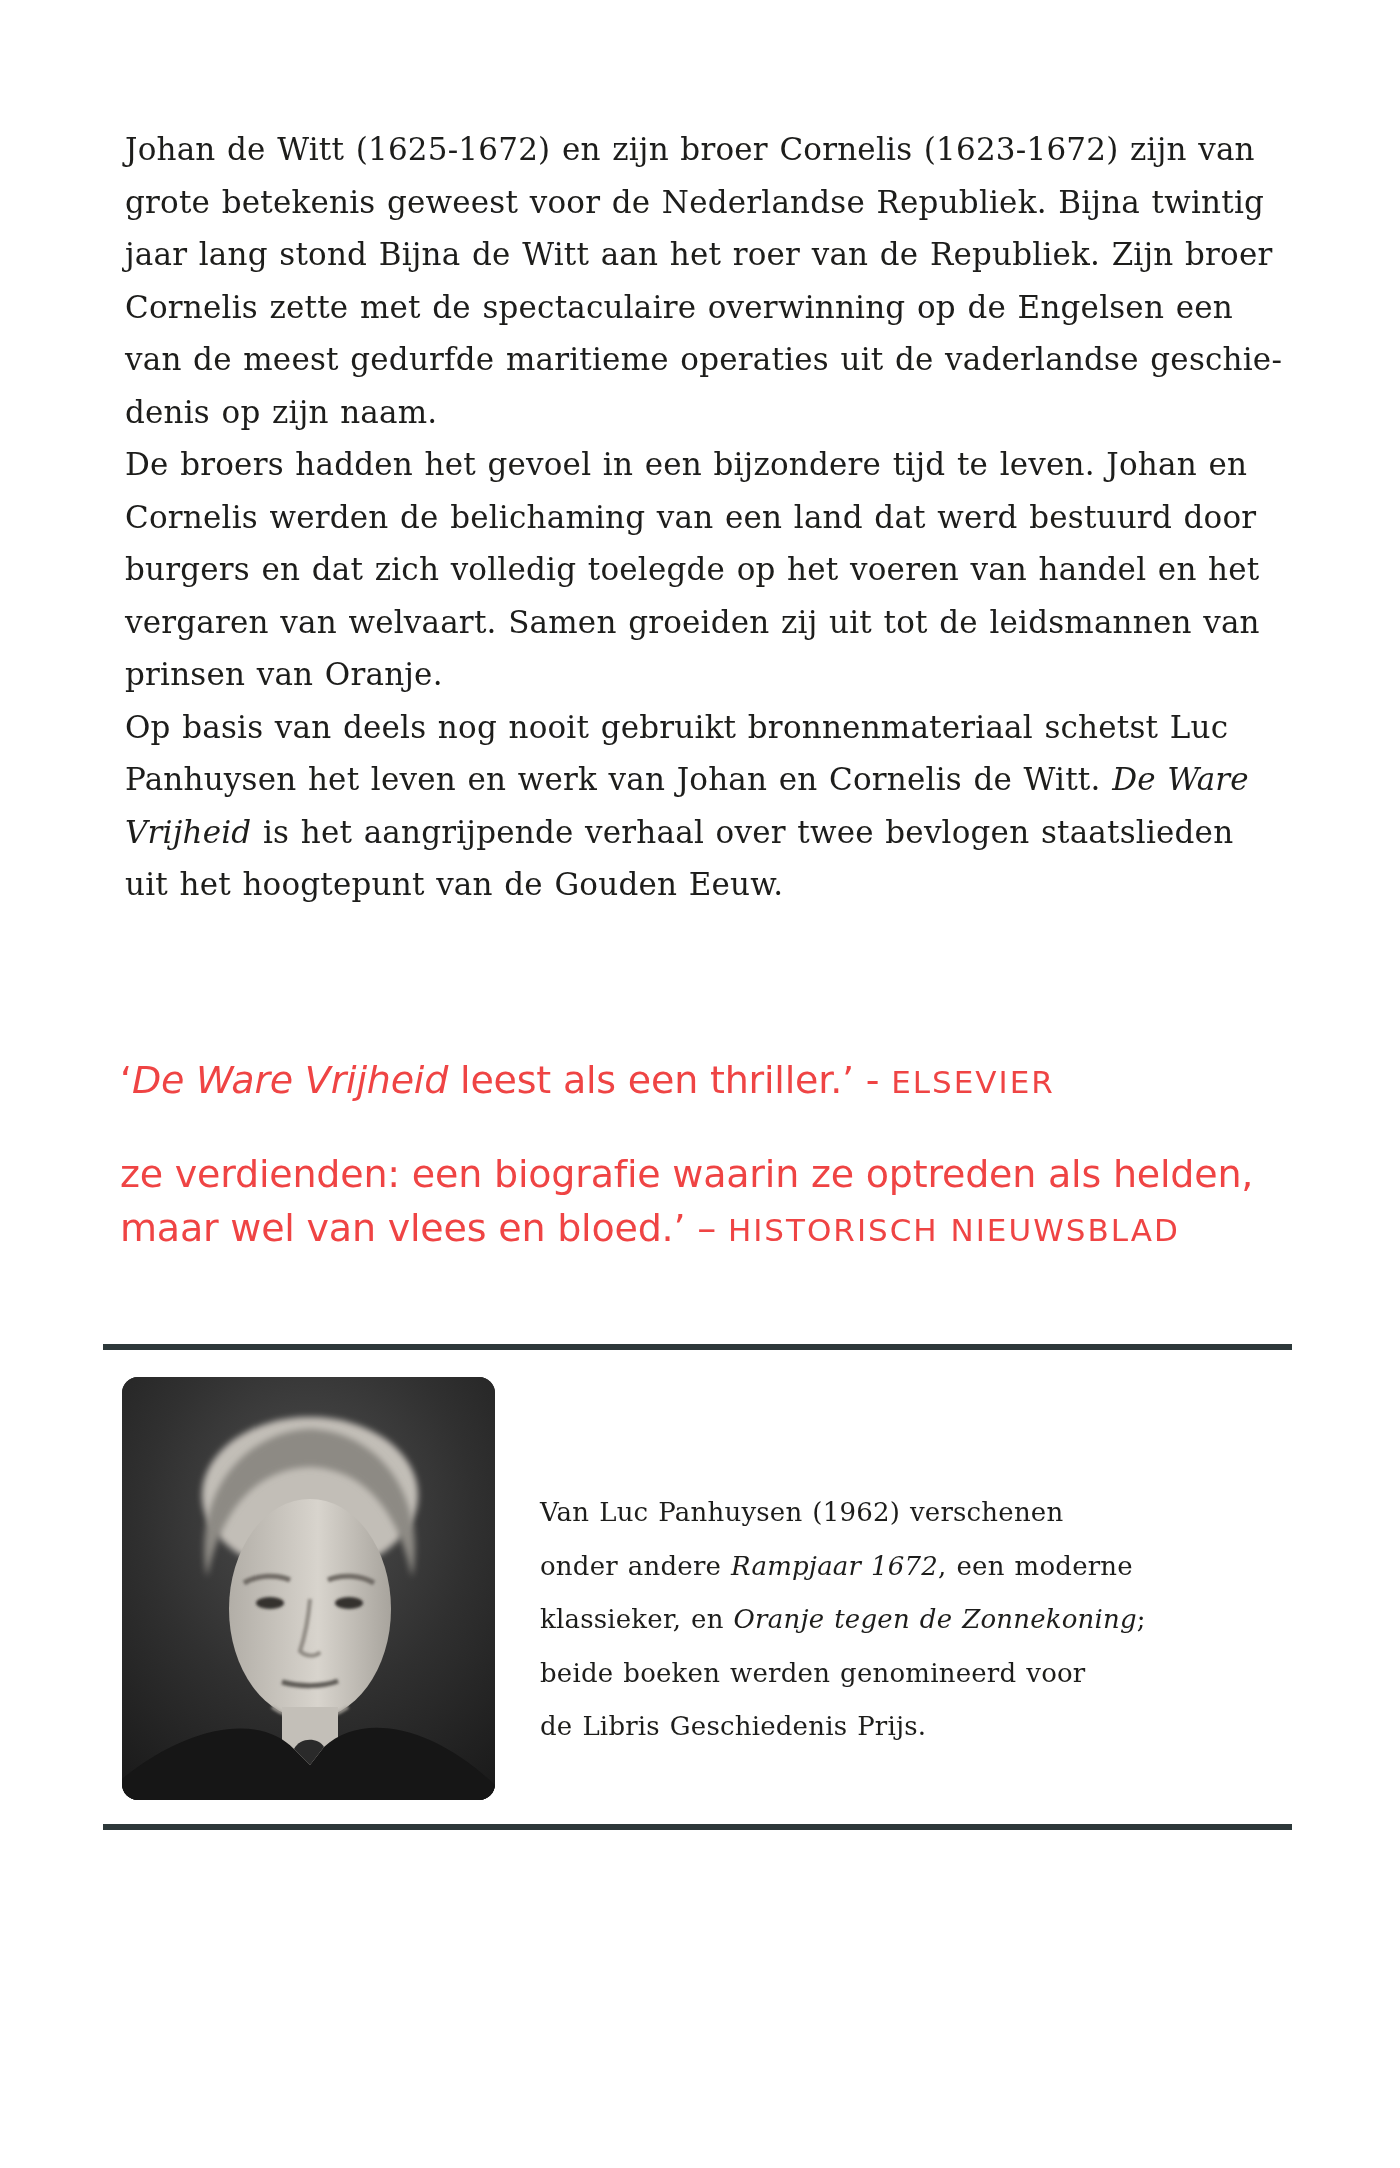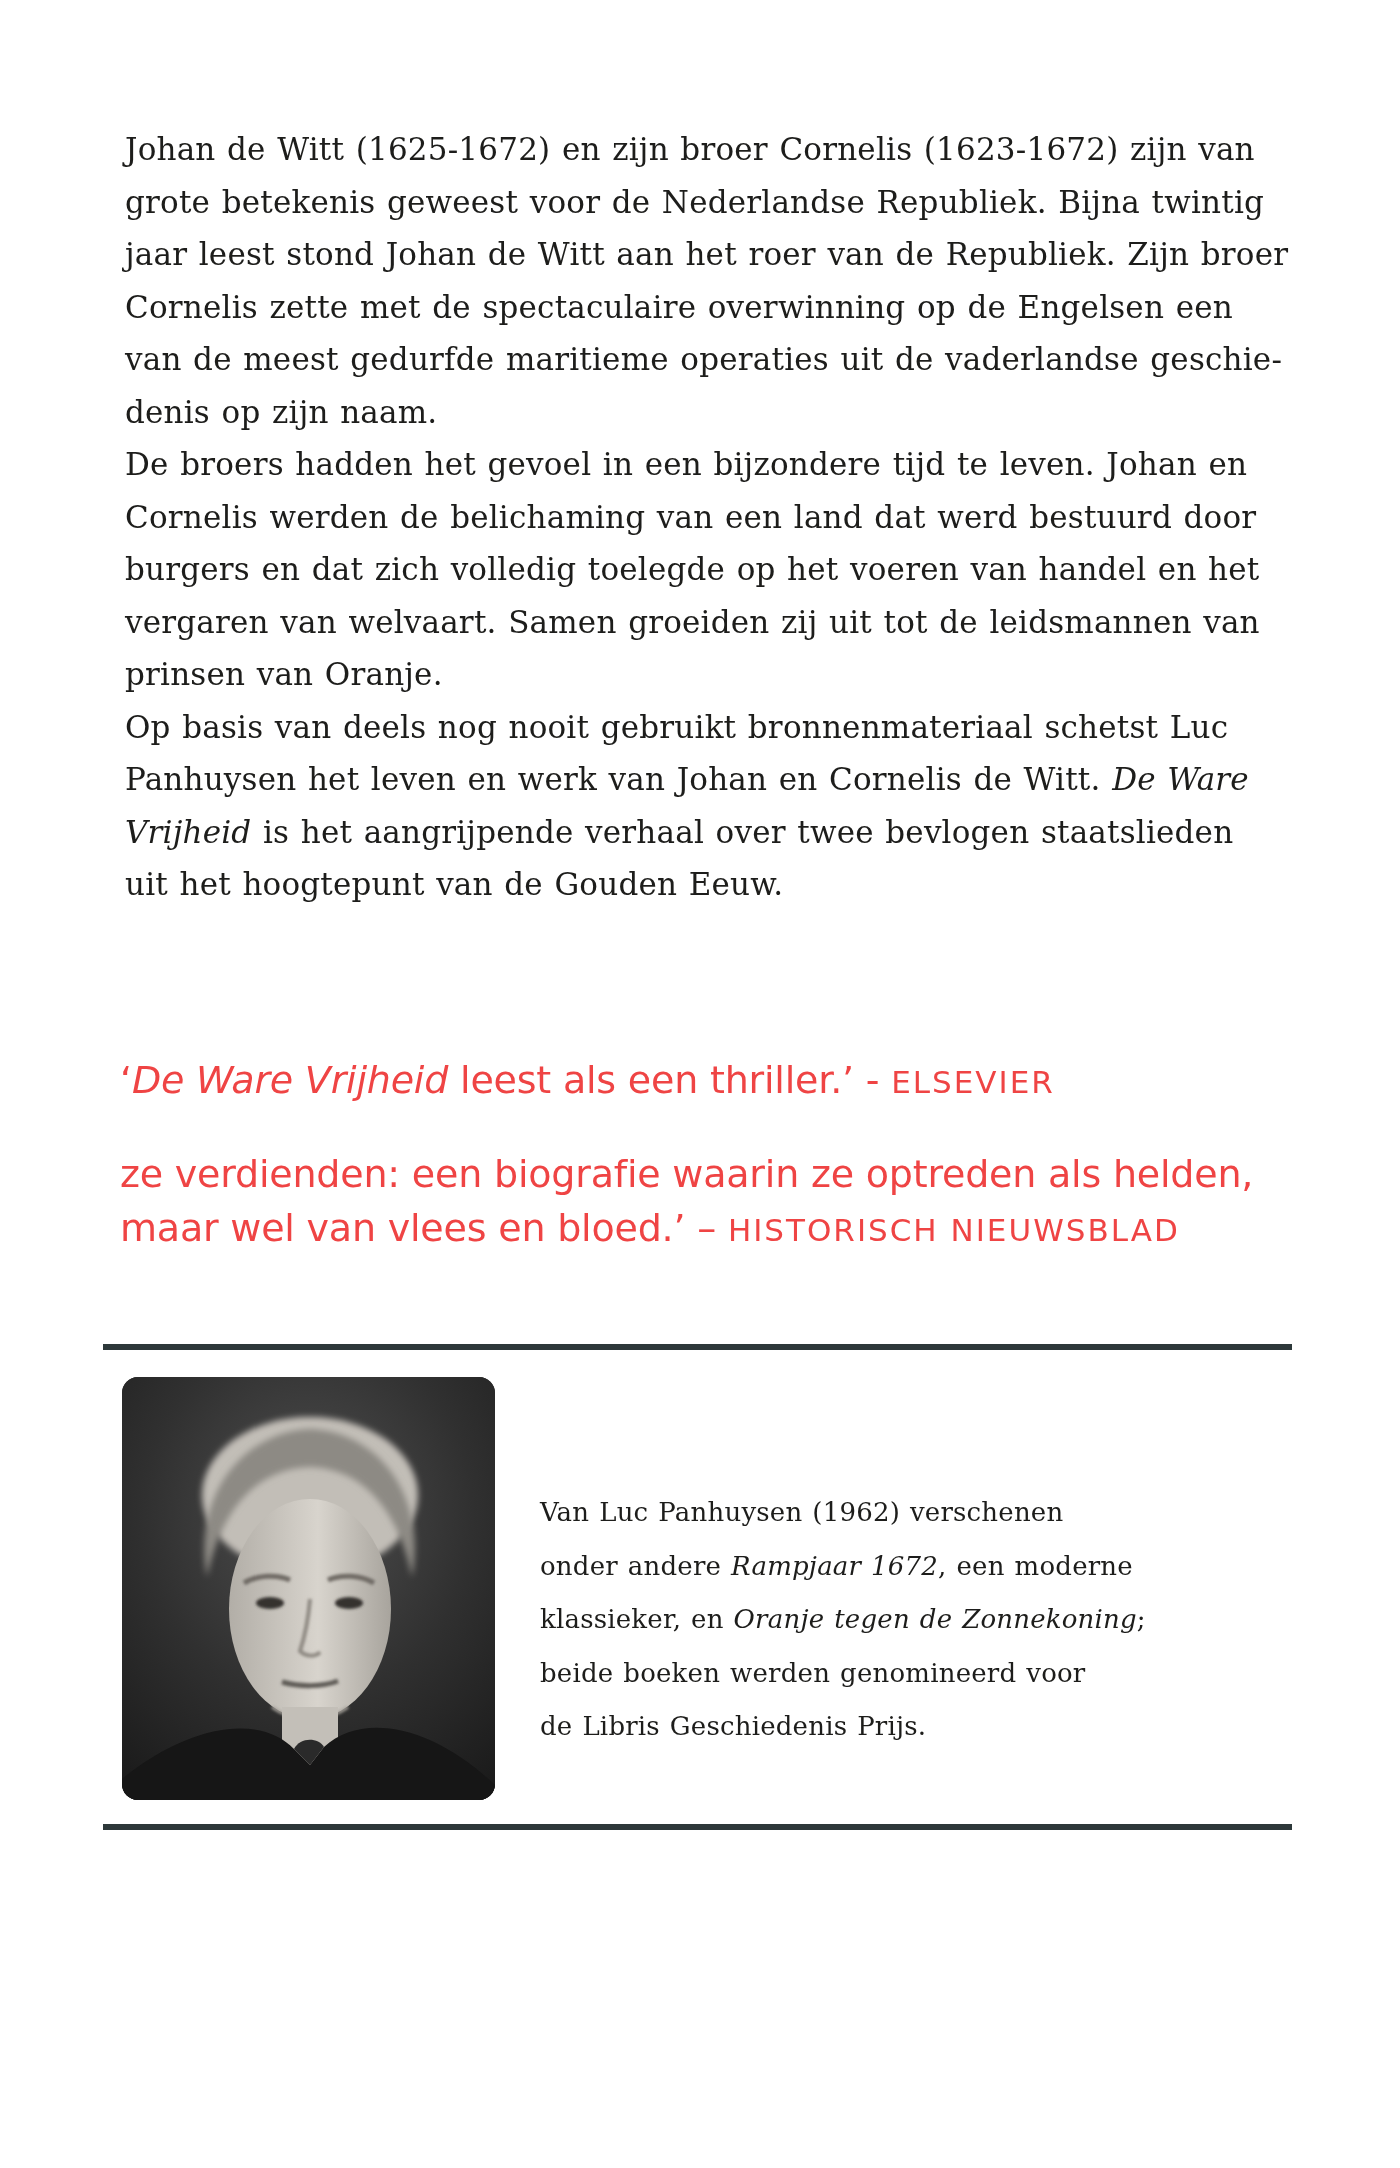--- a/index.html
+++ b/index.html
@@ -65,21 +65,21 @@
   i{font-style:italic;}
 </style>
 </head>
 <body>
 
 <div class="cover">
 
   <div class="blurb">
       <div class="tline">Johan de Witt (1625-1672) en zijn broer Cornelis (1623-1672) zijn van</div>
       <div class="tline">grote betekenis geweest voor de Nederlandse Republiek. Bijna twintig</div>
-      <div class="tline">jaar leest stond Johan de Witt aan het roer van de Republiek. Zijn broer</div>
+      <div class="tline">jaar lang stond Bijna de Witt aan het roer van de Republiek. Zijn broer</div>
       <div class="tline">Cornelis zette met de spectaculaire overwinning op de Engelsen een</div>
       <div class="tline">van de meest gedurfde maritieme operaties uit de vaderlandse geschie-</div>
       <div class="tline">denis op zijn naam.</div>
       <div class="tline">De broers hadden het gevoel in een bijzondere tijd te leven. Johan en</div>
       <div class="tline">Cornelis werden de belichaming van een land dat werd bestuurd door</div>
       <div class="tline">burgers en dat zich volledig toelegde op het voeren van handel en het</div>
       <div class="tline">vergaren van welvaart. Samen groeiden zij uit tot de leidsmannen van</div>
       <div class="tline">prinsen van Oranje.</div>
       <div class="tline">Op basis van deels nog nooit gebruikt bronnenmateriaal schetst Luc</div>
       <div class="tline">Panhuysen het leven en werk van Johan en Cornelis de Witt. <i>De Ware</i></div>

